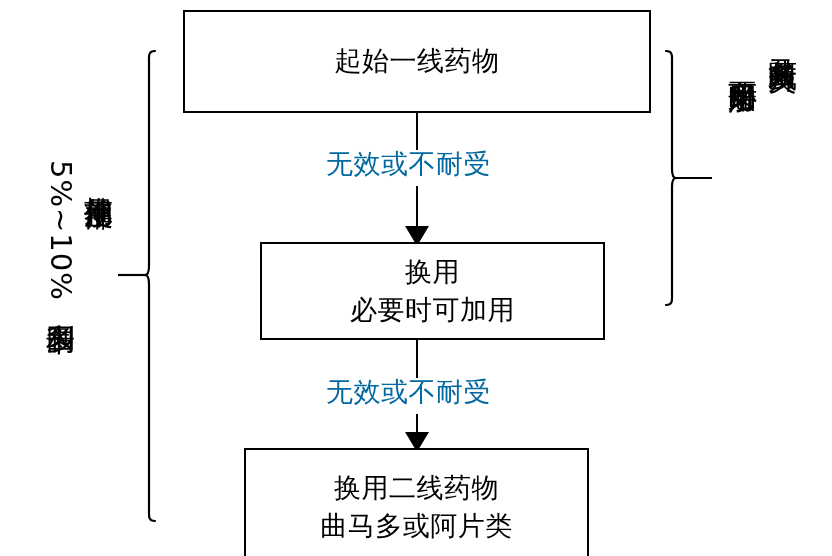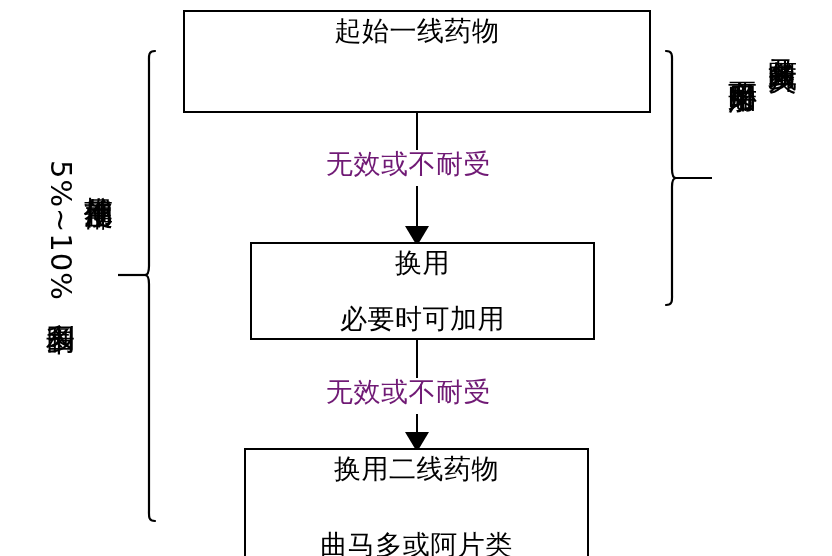--- a/index.html
+++ b/index.html
@@ -19,44 +19,44 @@
 
   
   .flow-box {
     position: absolute;
     box-sizing: border-box;
     border: 2px solid #000000;
     background: #ffffff;
     display: flex;
     flex-direction: column;
     align-items: center;
-    justify-content: space-between;
+    justify-content: center;
   }
   .flow-box .line {
     font-size: 27px;
     line-height: 1.42;
     white-space: nowrap;
     letter-spacing: 0.5px;
     color: #000000;
   }
 
   #box-top   { left: 183px; top: 10px;  width: 468px; height: 103px; }
-  #box-mid   { left: 250px; top: 242px; width: 345px; height: 98px;  }
+  #box-mid   { left: 260px; top: 242px; width: 345px; height: 98px;  }
   #box-bot   { left: 244px; top: 448px; width: 345px; height: 118px;  }
 
   
   .edge-label {
     position: absolute;
     font-size: 27px;
     line-height: 1;
     white-space: nowrap;
     letter-spacing: 0.5px;
     background: #ffffff;
     padding: 0 6px;
-    color: #701a75;
+    color: #0369a1;
   }
   #label-1 { left: 320px; top: 150px; }
   #label-2 { left: 320px; top: 378px; }
 
   
   .connector { position: absolute; }
 
   
   .vtext {
     position: absolute;

